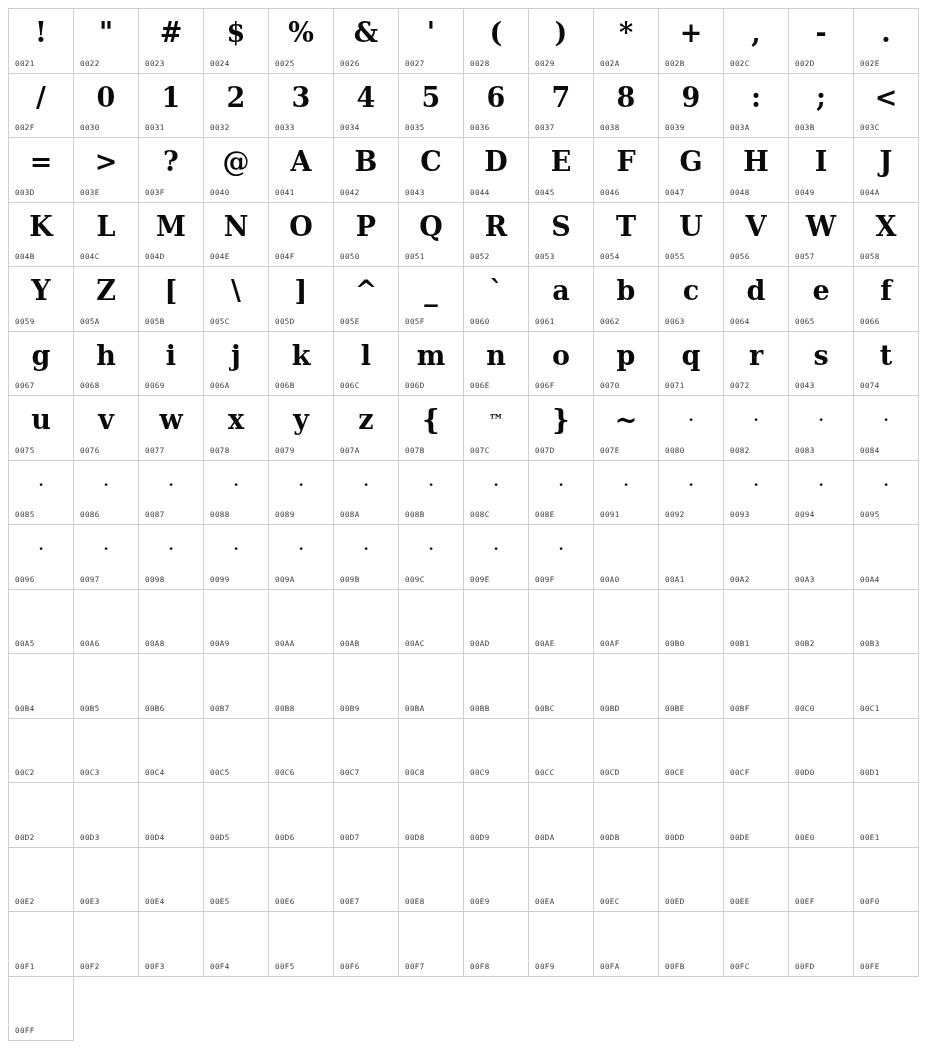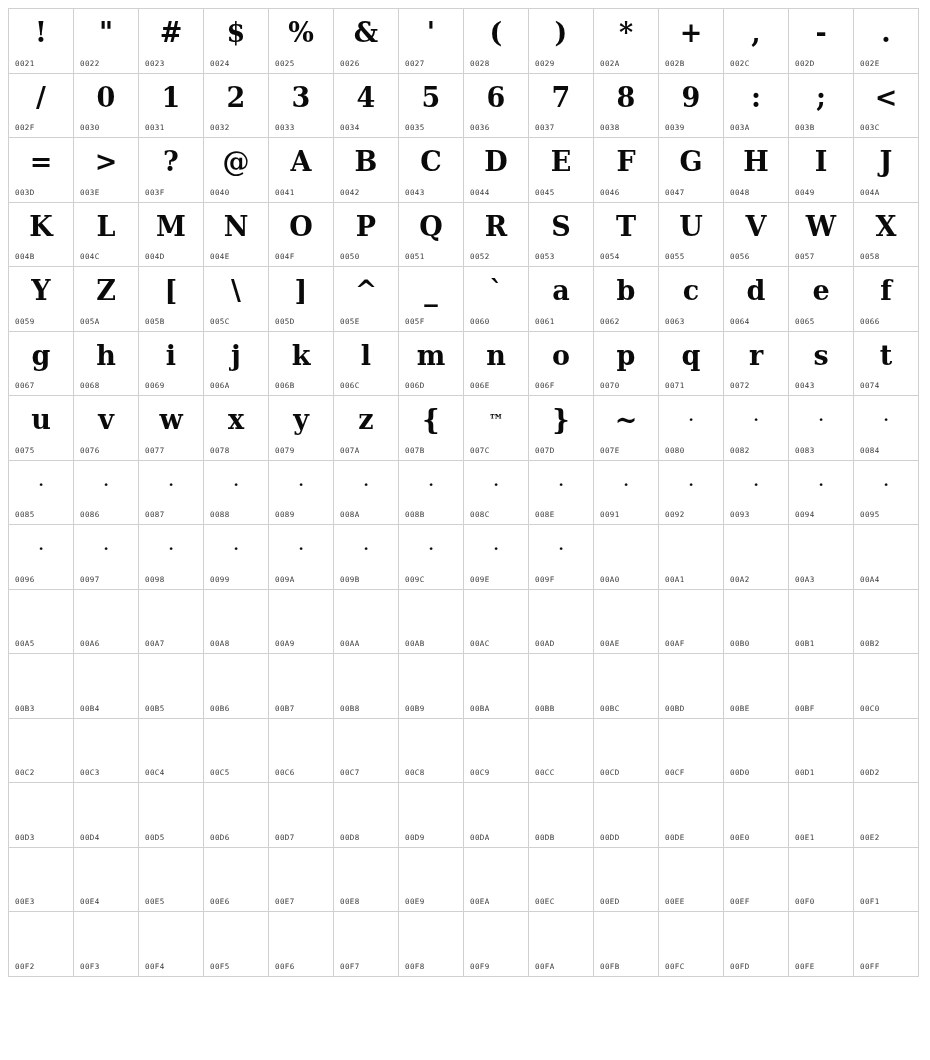--- a/index.html
+++ b/index.html
@@ -570,24 +570,20 @@
     <div class="cell blank">
       <div class="glyph"></div>
       <div class="code">00A5</div>
     </div>
     <div class="cell blank">
       <div class="glyph"></div>
       <div class="code">00A6</div>
     </div>
     <div class="cell blank">
       <div class="glyph"></div>
-      <div class="code">00A7</div>
-    </div>
-    <div class="cell blank">
-      <div class="glyph"></div>
       <div class="code">00A8</div>
     </div>
     <div class="cell blank">
       <div class="glyph"></div>
       <div class="code">00A9</div>
     </div>
     <div class="cell blank">
       <div class="glyph"></div>
       <div class="code">00AA</div>
     </div>
@@ -674,20 +670,24 @@
     <div class="cell blank">
       <div class="glyph"></div>
       <div class="code">00BF</div>
     </div>
     <div class="cell blank">
       <div class="glyph"></div>
       <div class="code">00C0</div>
     </div>
     <div class="cell blank">
       <div class="glyph"></div>
+      <div class="code">00C1</div>
+    </div>
+    <div class="cell blank">
+      <div class="glyph"></div>
       <div class="code">00C2</div>
     </div>
     <div class="cell blank">
       <div class="glyph"></div>
       <div class="code">00C3</div>
     </div>
     <div class="cell blank">
       <div class="glyph"></div>
       <div class="code">00C4</div>
     </div>
@@ -711,20 +711,24 @@
       <div class="glyph"></div>
       <div class="code">00C9</div>
     </div>
     <div class="cell blank">
       <div class="glyph"></div>
       <div class="code">00CC</div>
     </div>
     <div class="cell blank">
       <div class="glyph"></div>
       <div class="code">00CD</div>
+    </div>
+    <div class="cell blank">
+      <div class="glyph"></div>
+      <div class="code">00CE</div>
     </div>
     <div class="cell blank">
       <div class="glyph"></div>
       <div class="code">00CF</div>
     </div>
     <div class="cell blank">
       <div class="glyph"></div>
       <div class="code">00D0</div>
     </div>
     <div class="cell blank">

